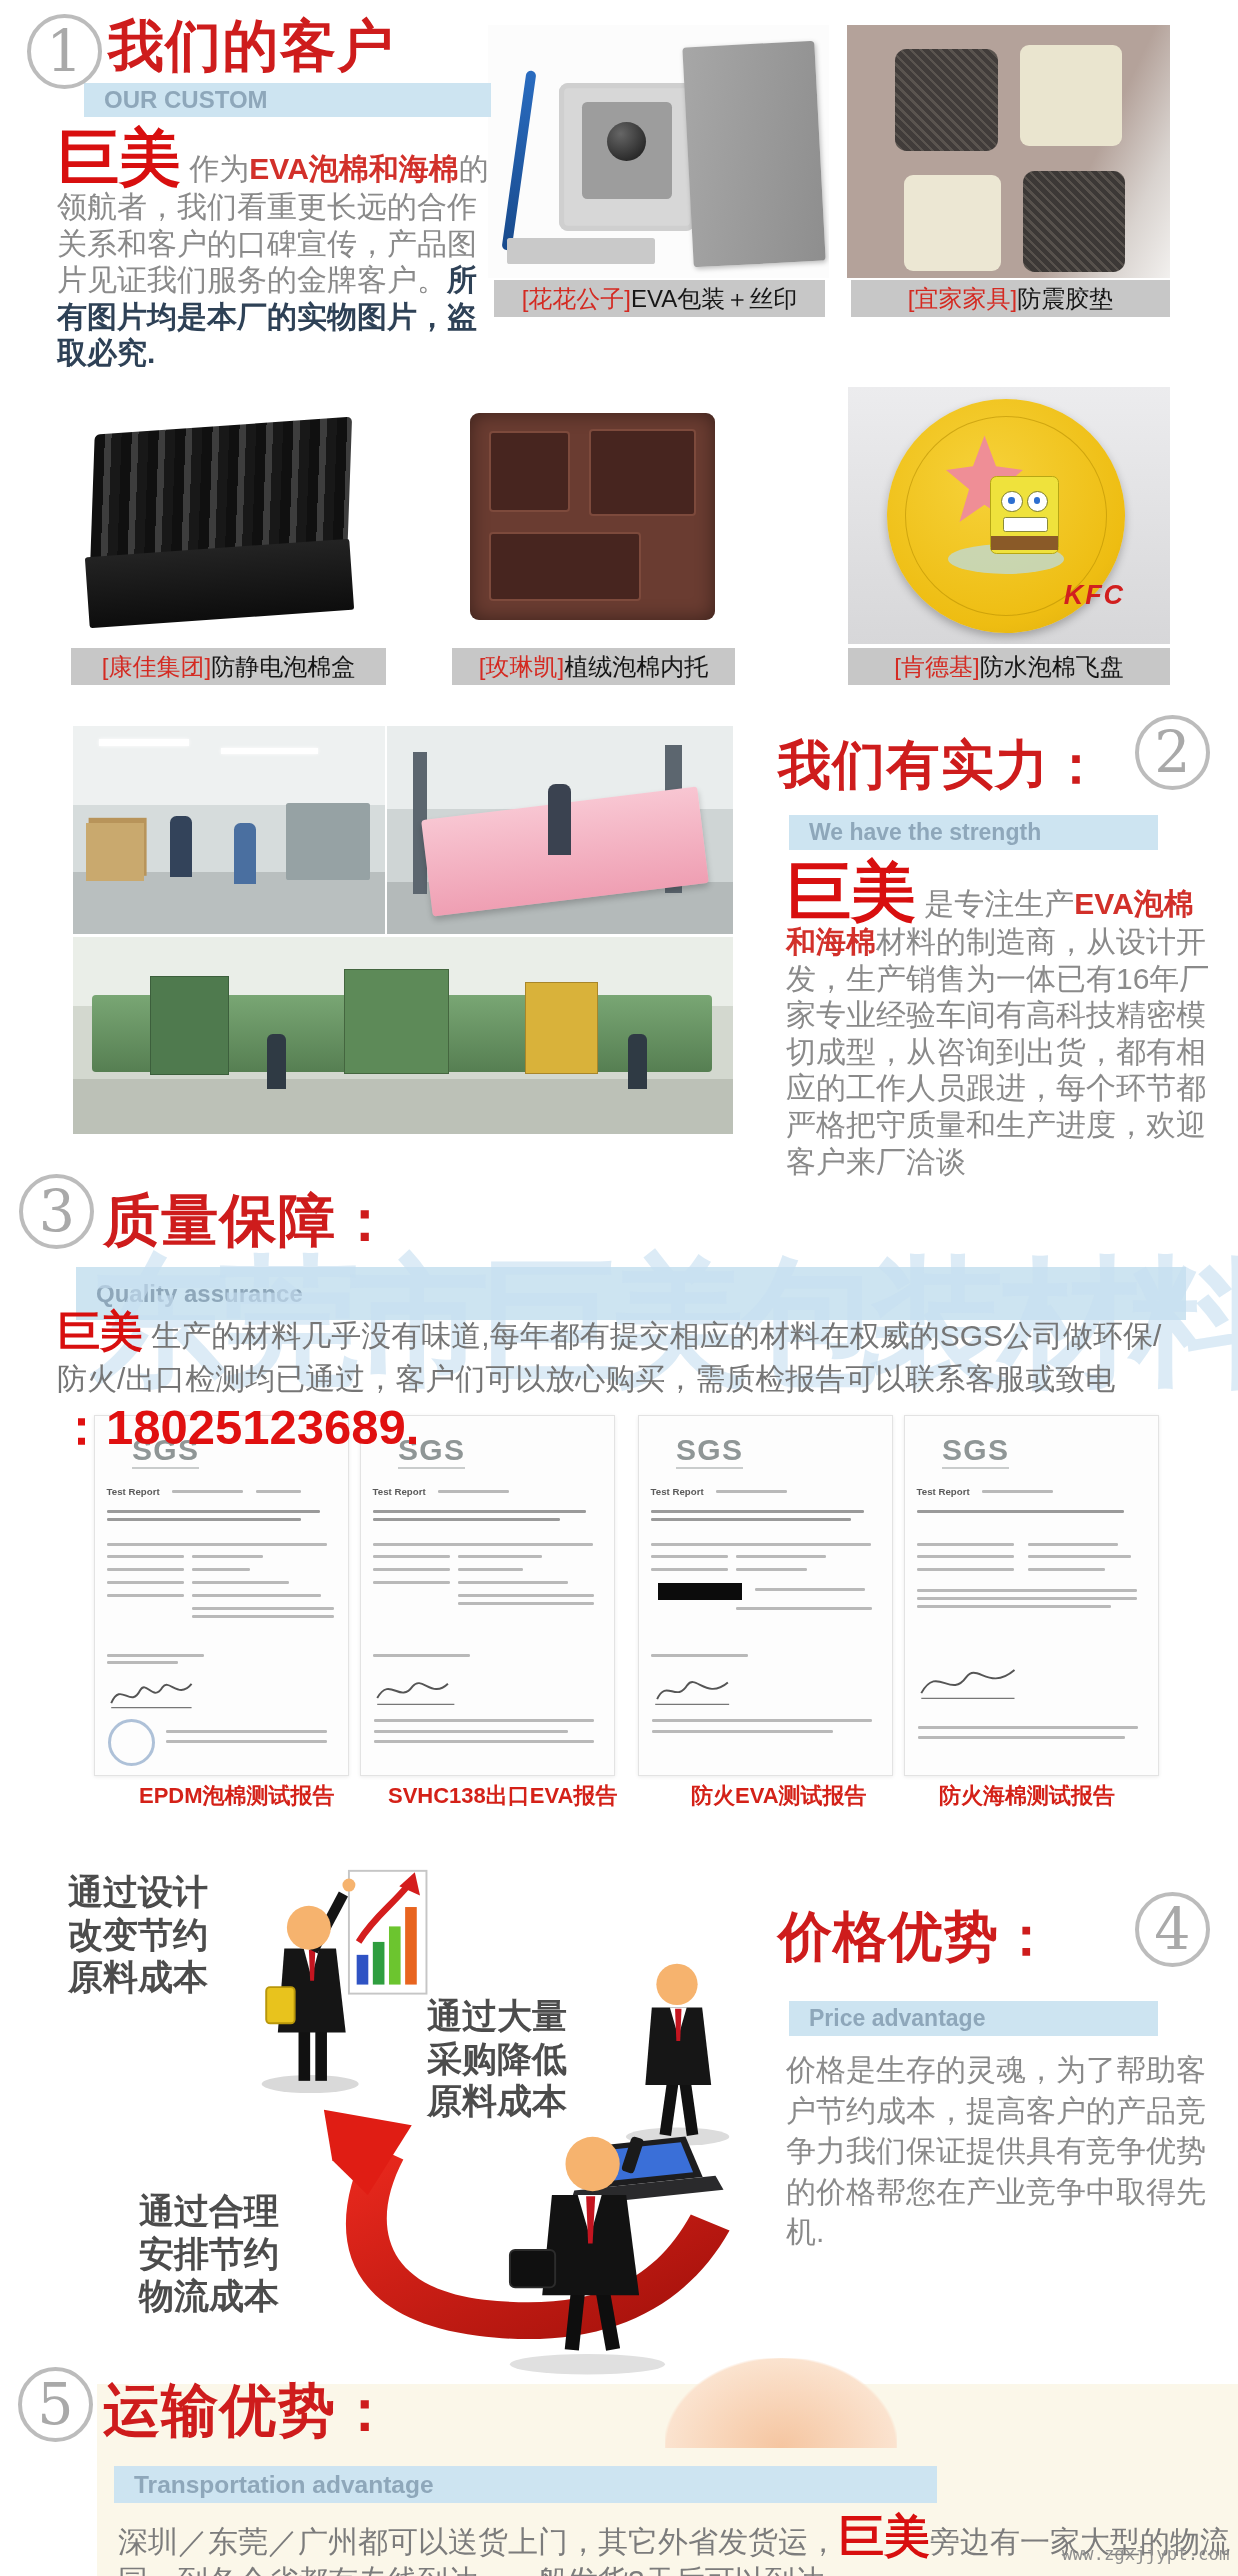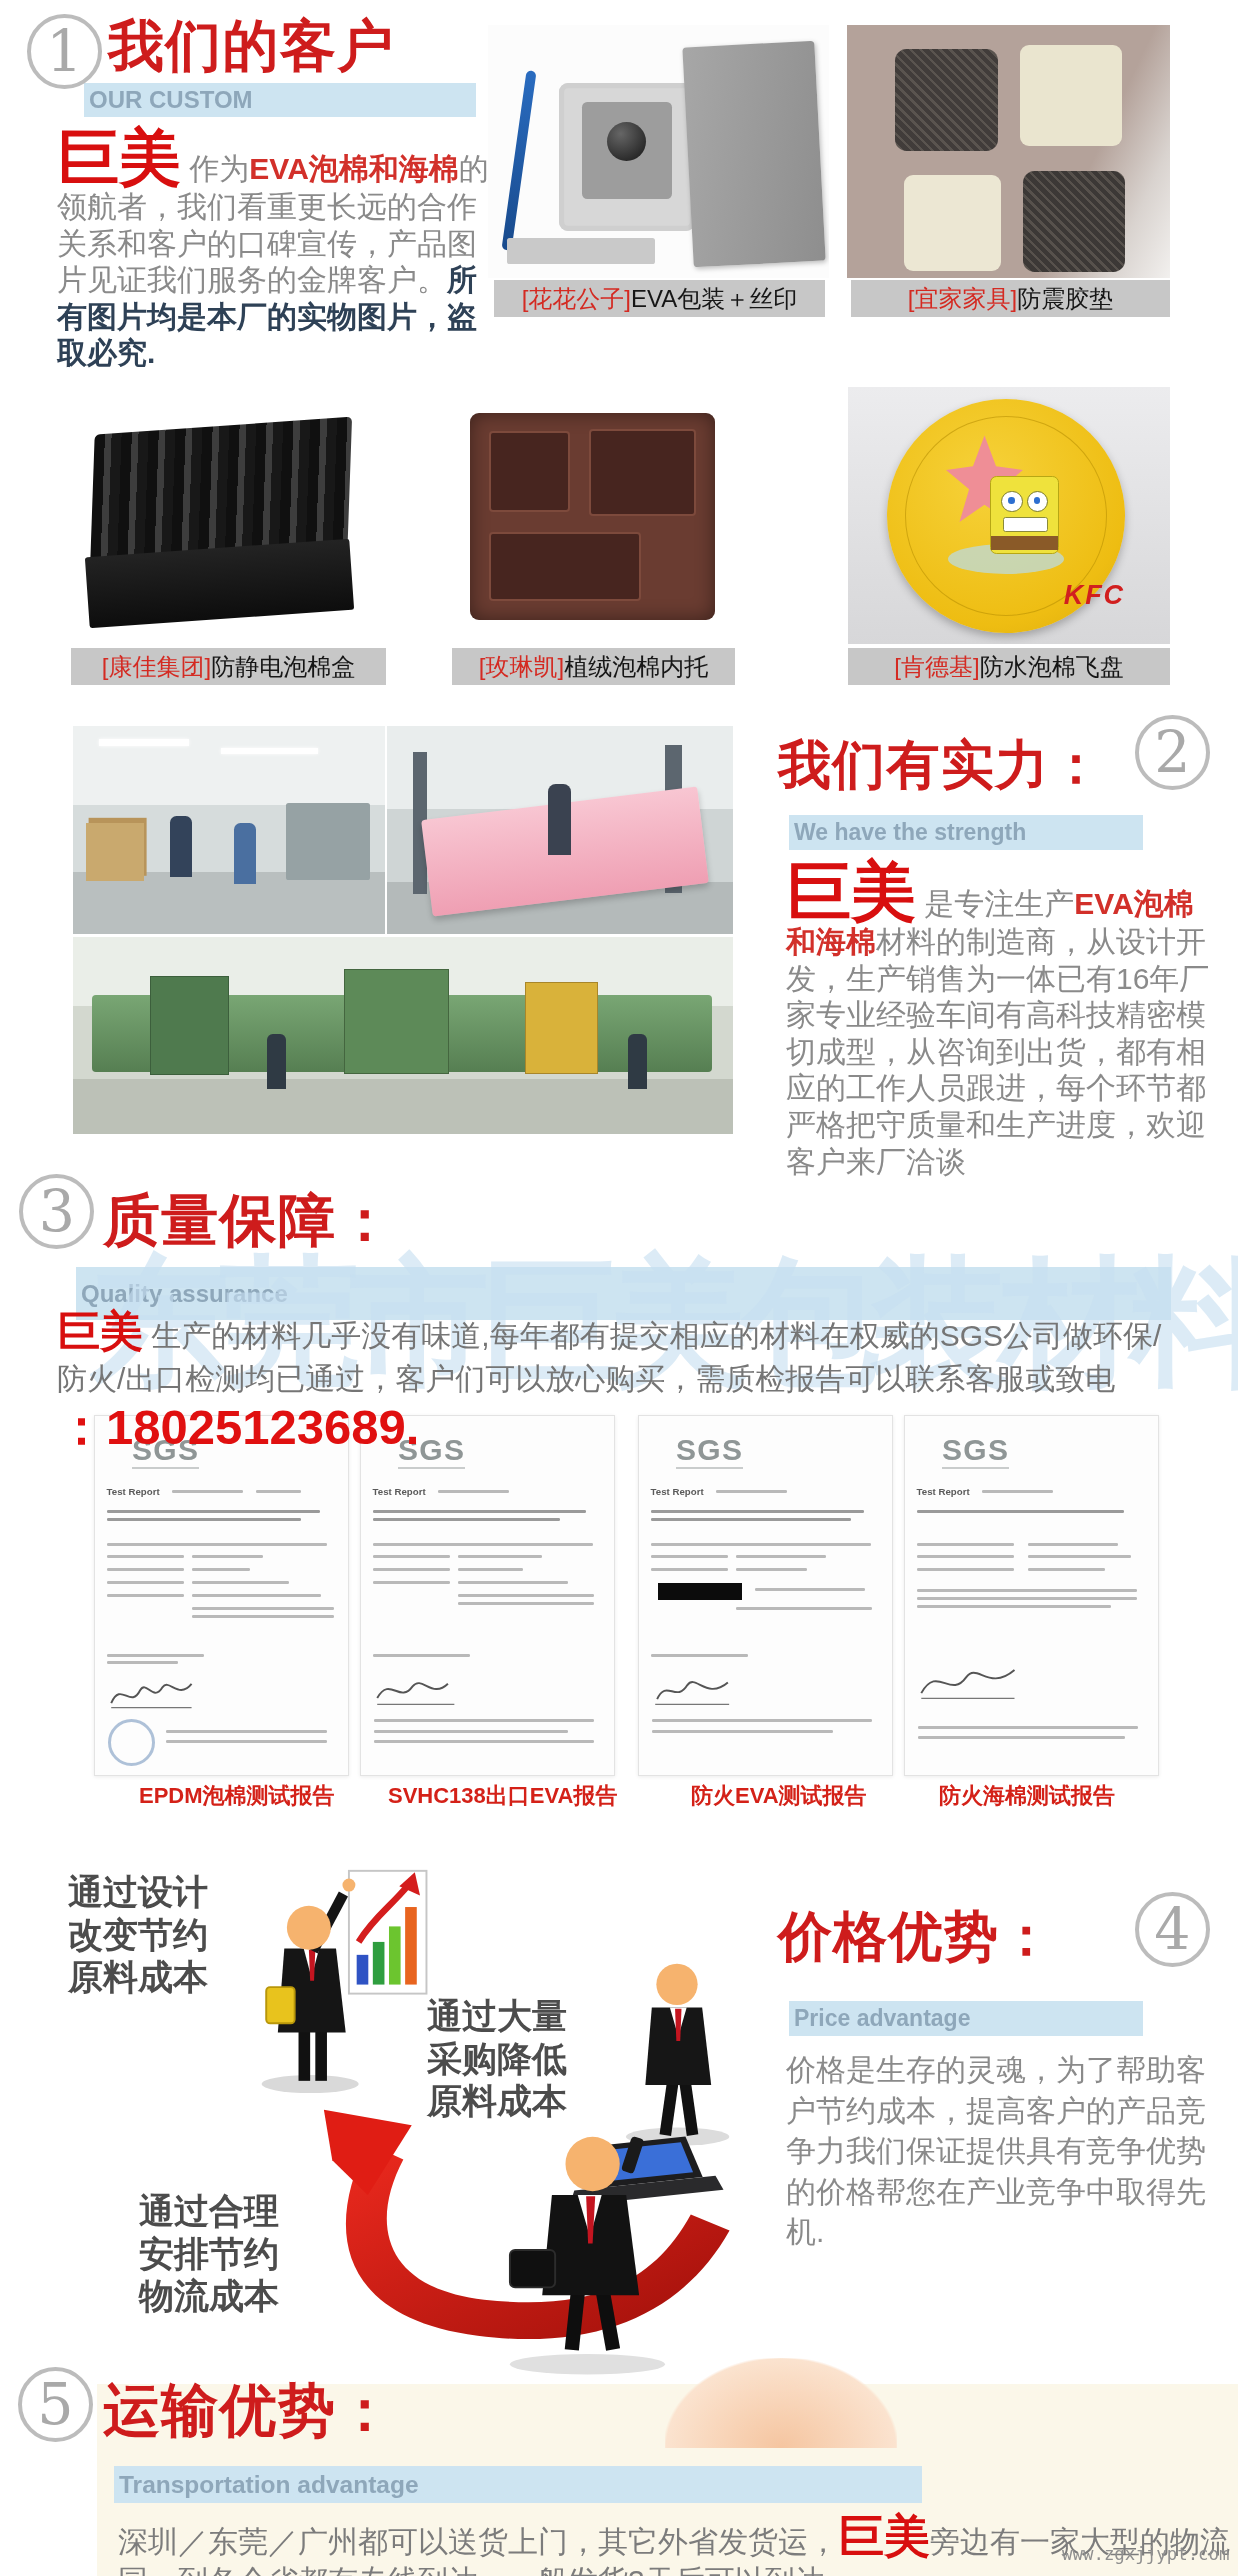--- a/index.html
+++ b/index.html
@@ -4,21 +4,21 @@
 <style>
   html,body{margin:0;padding:0;background:#ffffff;}
   #page{position:relative;width:1239px;height:2576px;background:#fff;overflow:hidden;
         font-family:"Liberation Sans","DejaVu Sans",sans-serif;}
   .abs{position:absolute;}
   
   .secnum{width:67px;height:67px;border:4.5px solid #bcbcbc;border-radius:50%;
           color:#a9a9a9;font-family:"DejaVu Serif",serif;font-size:57px;line-height:67px;
           text-align:center;background:#fff;z-index:4;}
   .sectitle{color:#ce1c1c;font-weight:bold;letter-spacing:1.3px;z-index:4;white-space:nowrap;}
-  .bluebar{background:#cde4f1;display:flex;align-items:center;padding-left:5px;
+  .bluebar{background:#cde4f1;display:flex;align-items:center;padding-left:20px;
            color:#8fa;color:#8ea7ba;font-weight:bold;z-index:2;}
   .capbar{background:#c7c7c7;display:flex;align-items:center;justify-content:center;
           font-size:24px;color:#161616;white-space:nowrap;z-index:2;}
   .capbrand{color:#d42a22;}
   .para{color:#8a8a8a;font-size:30px;line-height:1.22;z-index:3;}
   .brandbig{color:#d80f0f;font-weight:bold;}
   .hl-red{color:#d2302a;font-weight:bold;}
   .navy{color:#2e4156;font-weight:bold;}
   .photo{overflow:hidden;z-index:1;}
   

